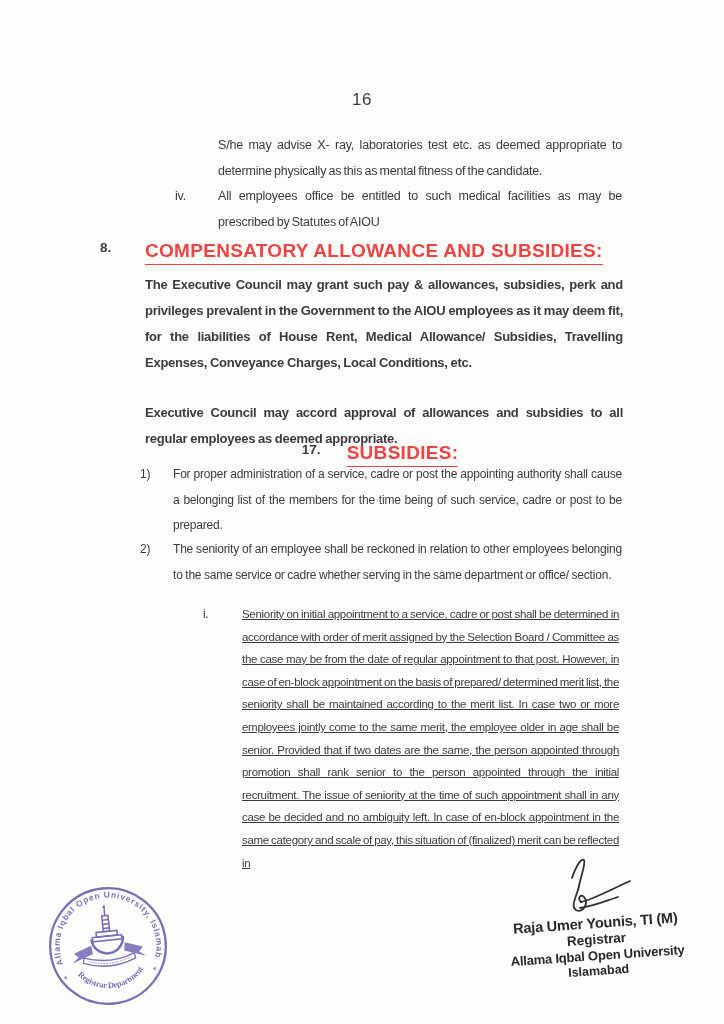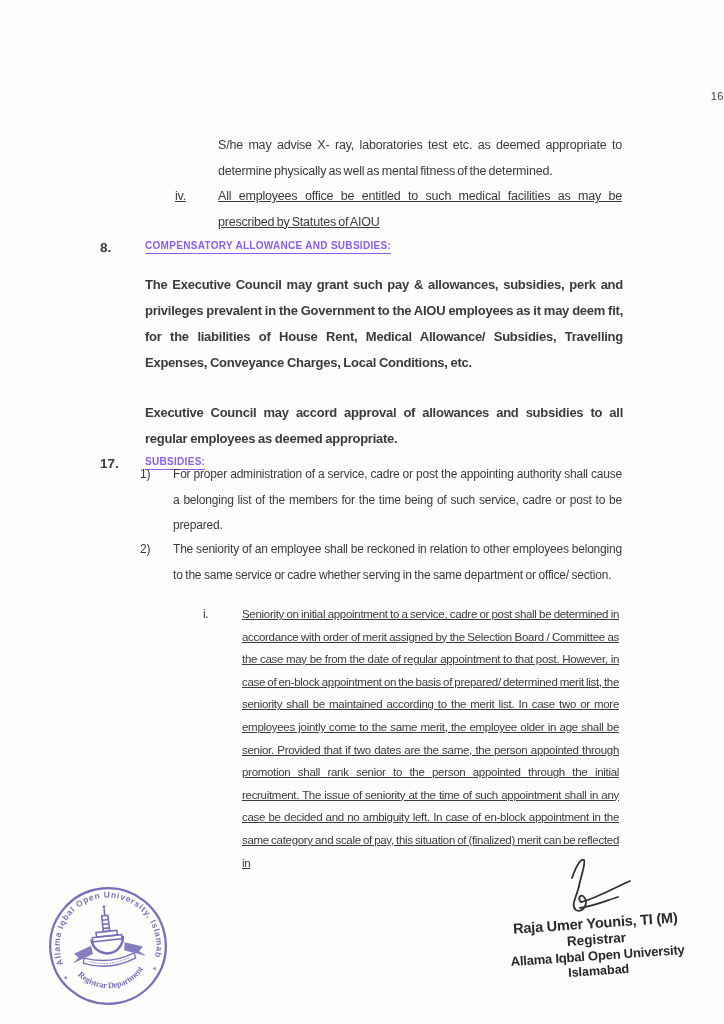--- a/index.html
+++ b/index.html
@@ -7,41 +7,41 @@
     width:724px;height:1024px;
     background:#fdfdfb;
     font-family:"Liberation Sans", sans-serif;
     color:var(--ink,#3b3b3f);
     position:relative;
     overflow:hidden;
   }
   .abs{position:absolute;}
   .page-number{
     top:90px;left:0;width:724px;
-    text-align:right;font-size:11px;letter-spacing:0.5px;
+    text-align:center;font-size:17px;letter-spacing:0.5px;
   }
   .body-text{
     font-size:12.5px;line-height:25.5px;
     letter-spacing:-0.2px;word-spacing:-1px;
     text-align:justify;
   }
   .row{display:flex;align-items:flex-start;}
   .row .marker{flex:0 0 auto;}
   .prelude-cont{left:218px;top:133px;width:404px;}
-  .prelude-iv{left:175px;top:184px;width:447px;text-decoration:underline;}
+  .prelude-iv{left:175px;top:184px;width:447px;}
   .prelude-iv .marker{width:43px;}
   .prelude-iv .itext{flex:1;}
   .sec-head{left:100px;top:240px;width:560px;}
   .sec-head .marker{width:45px;font-weight:700;font-size:13.5px;}
   .sec-head .htitle{
-    font-weight:700;font-size:10px;letter-spacing:0.3px;
+    font-weight:700;font-size:19px;letter-spacing:0.3px;
     border-bottom:1.6px solid currentColor;padding-bottom:2px;
-    color:#8b5cf6;
+    color:#ef4444;
   }
-  .sec17-head{top:456px;}
+  .sec17-head{top:442px;justify-content:center;}
   .para{
     left:145px;width:478px;
     font-size:13px;line-height:26px;
     letter-spacing:-0.25px;word-spacing:-0.5px;
     text-align:justify;
     font-weight:bold;
   }
   .p16-1{top:272px;}
   .p16-2{top:376px;margin-top:24px;}
   .num-item{left:140px;width:482px;font-size:12px;line-height:25.5px;
@@ -71,21 +71,21 @@
   .stamp-svg .ring{font-size:8px;font-weight:700;letter-spacing:0.6px;
     font-family:"Liberation Sans",sans-serif;}
   .stamp-svg .banner{font-size:8px;font-weight:700;
     font-family:"Liberation Serif",serif;}
 </style>
 </head>
 <body>
 
 <div class="abs page-number">16</div>
 
-<div class="abs body-text prelude-cont">S/he may advise X- ray, laboratories test etc. as deemed appropriate to determine physically as well as mental fitness of the determined.</div>
+<div class="abs body-text prelude-cont">S/he may advise X- ray, laboratories test etc. as deemed appropriate to determine physically as this as mental fitness of the candidate.</div>
 
 <div class="abs body-text row prelude-iv">
   <span class="marker">iv.</span>
   <span class="itext">All employees office be entitled to such medical facilities as may be prescribed by Statutes of AIOU</span>
 </div>
 
 <div class="abs row sec-head">
   <span class="marker">8.</span>
   <span class="htitle">COMPENSATORY ALLOWANCE AND SUBSIDIES:</span>
 </div>

